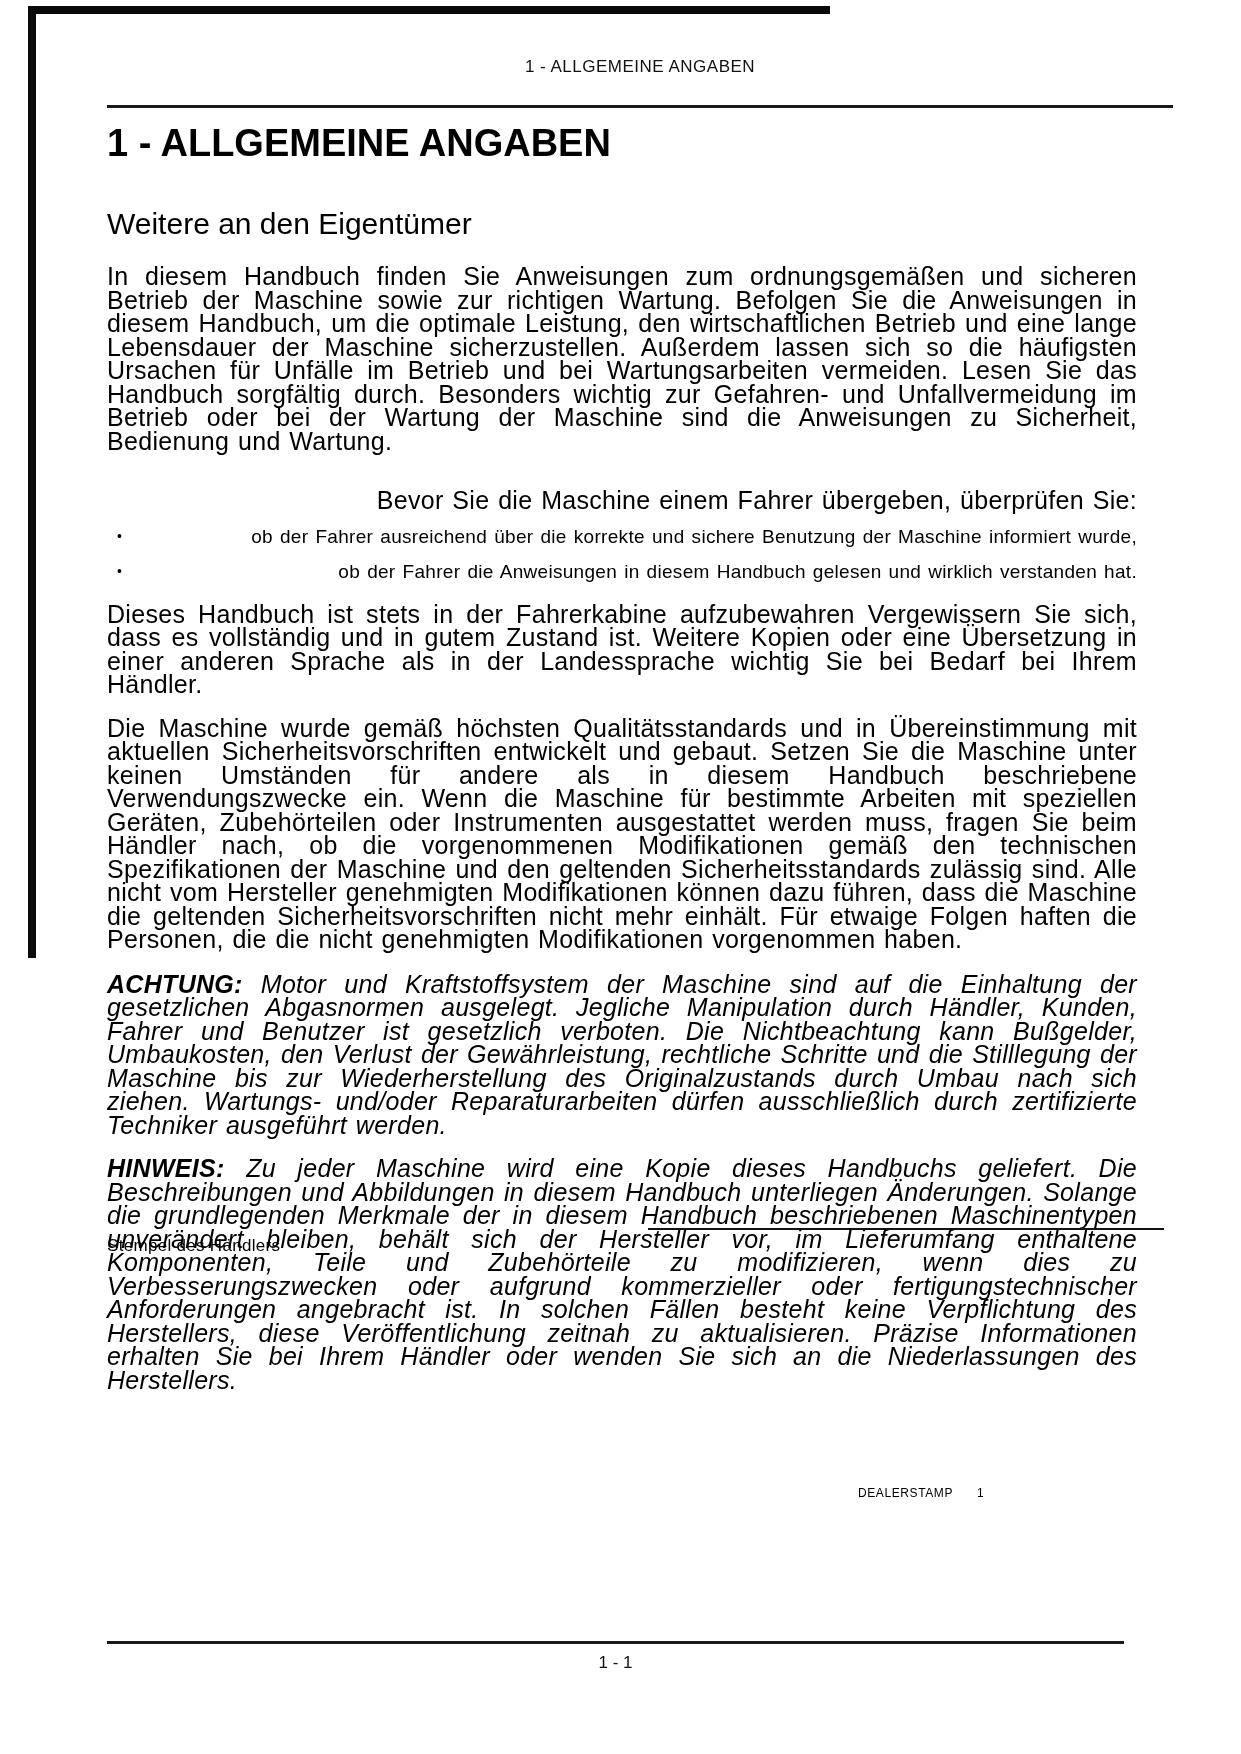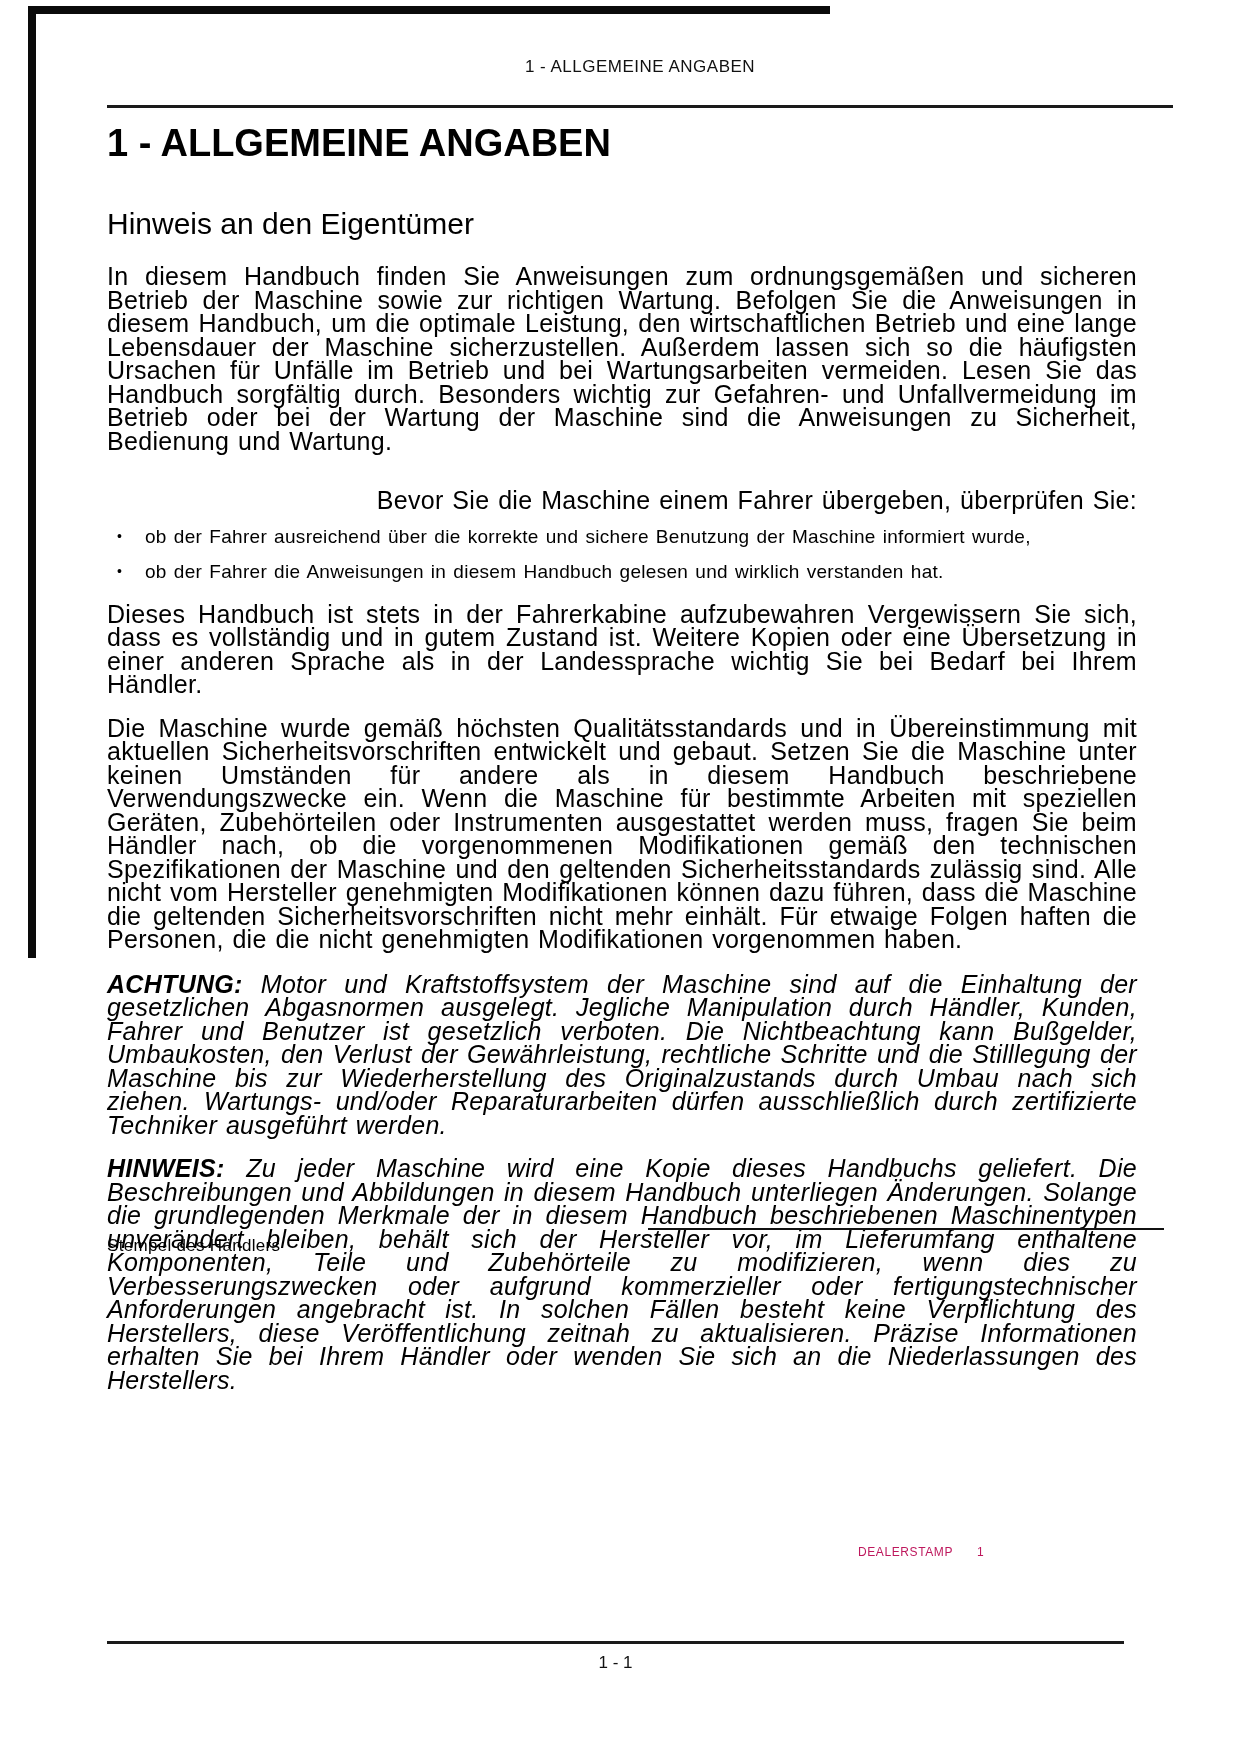--- a/index.html
+++ b/index.html
@@ -50,44 +50,44 @@
   .italic-note .note-label{font-weight:bold;font-style:italic;}
   ul.checklist{list-style:none;margin:0;padding:0;}
   ul.checklist li{
     display:flex;margin:12px 0 0 0;
     font-size:19px;line-height:23.5px;letter-spacing:.3px;word-spacing:1.5px;
   }
   ul.checklist .bullet{
     width:38px;flex:0 0 38px;padding-left:10px;box-sizing:border-box;
     font-size:14px;line-height:23.5px;
   }
-  ul.checklist .li-text{flex:1;}
+  ul.checklist .li-text{flex:1;text-align:right;}
 
   
   .stamp-label{position:absolute;left:107px;top:1234px;font-size:17px;line-height:24px;letter-spacing:.3px;}
   .signature-line{position:absolute;left:648px;top:1228px;width:516px;height:2px;background:#111;}
 
   
-  .dealerstamp-caption{position:absolute;left:858px;top:1545px;font-size:12px;line-height:14px;color:#be185d;letter-spacing:.6px;}
+  .dealerstamp-caption{position:absolute;left:858px;top:1486px;font-size:12px;line-height:14px;color:#000000;letter-spacing:.6px;}
   .dealerstamp-caption .caption-number{margin-left:24px;letter-spacing:0;}
 </style>
 </head>
 <body>
 
 <div class="page">
 
   <div class="scan-edge-top"></div>
   <div class="scan-edge-left"></div>
 
   <div class="running-header">1 - ALLGEMEINE ANGABEN</div>
   <div class="header-rule"></div>
 
   <div class="content">
     <h1 class="chapter-title">1 - ALLGEMEINE ANGABEN</h1>
-    <h2 class="section-heading">Hinweis an den Eigentümer</h2>
+    <h2 class="section-heading">Weitere an den Eigentümer</h2>
 
     <p class="p-intro">In diesem Handbuch finden Sie Anweisungen zum ordnungsgemäßen und sicheren Betrieb der Maschine sowie zur richtigen Wartung. Befolgen Sie die Anweisungen in diesem Handbuch, um die optimale Leistung, den wirtschaftlichen Betrieb und eine lange Lebensdauer der Maschine sicherzustellen. Außerdem lassen sich so die häufigsten Ursachen für Unfälle im Betrieb und bei Wartungsarbeiten vermeiden. Lesen Sie das Handbuch sorgfältig durch. Besonders wichtig zur Gefahren- und Unfallvermeidung im Betrieb oder bei der Wartung der Maschine sind die Anweisungen zu Sicherheit, Bedienung und Wartung.</p>
 
     <p class="p-before">Bevor Sie die Maschine einem Fahrer übergeben, überprüfen Sie:</p>
 
     <ul class="checklist">
       <li>
         <span class="bullet">•</span>
         <span class="li-text">ob der Fahrer ausreichend über die korrekte und sichere Benutzung der Maschine informiert wurde,</span>
       </li>

